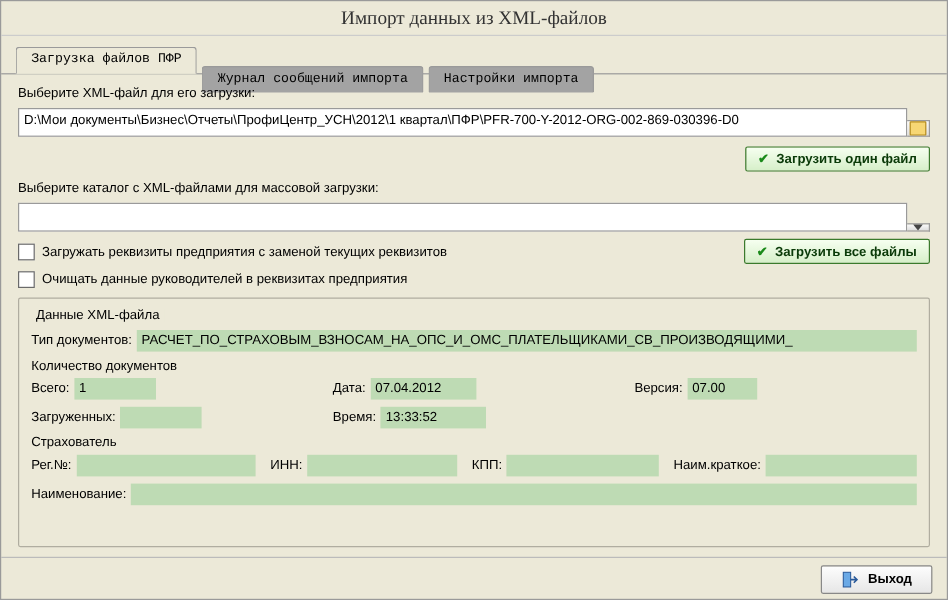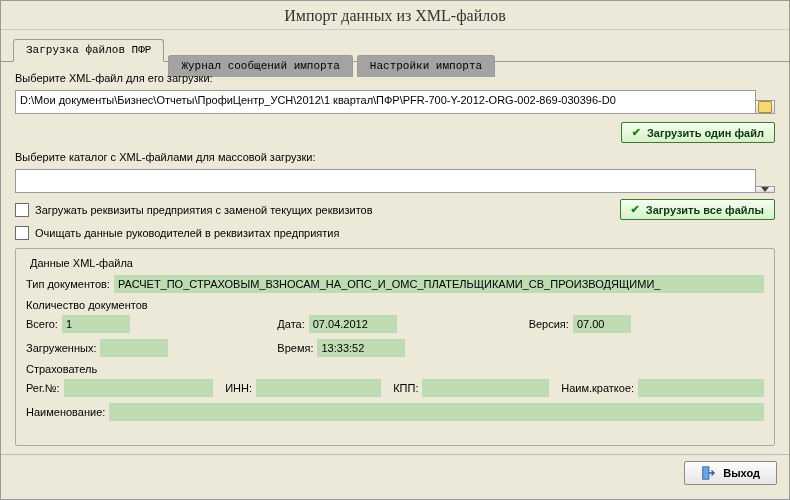--- a/index.html
+++ b/index.html
@@ -137,21 +137,21 @@
   }
   .checkbox {
     width: 12px; height: 12px;
     border: 1px solid #6a6a6a;
     background: #fff;
     display: inline-block;
   }
   .fieldset {
     border: 1px solid #b0ada0;
     border-radius: 2px;
-    padding: 8px 10px 18px;
+    padding: 8px 10px 28px;
     margin-top: 2px;
   }
   .fieldset-legend {
     font-size: 11px;
     margin: -16px 0 6px 0;
     background: #ece9d8;
     display: inline-block;
     padding: 0 4px;
     position: relative;
   }

